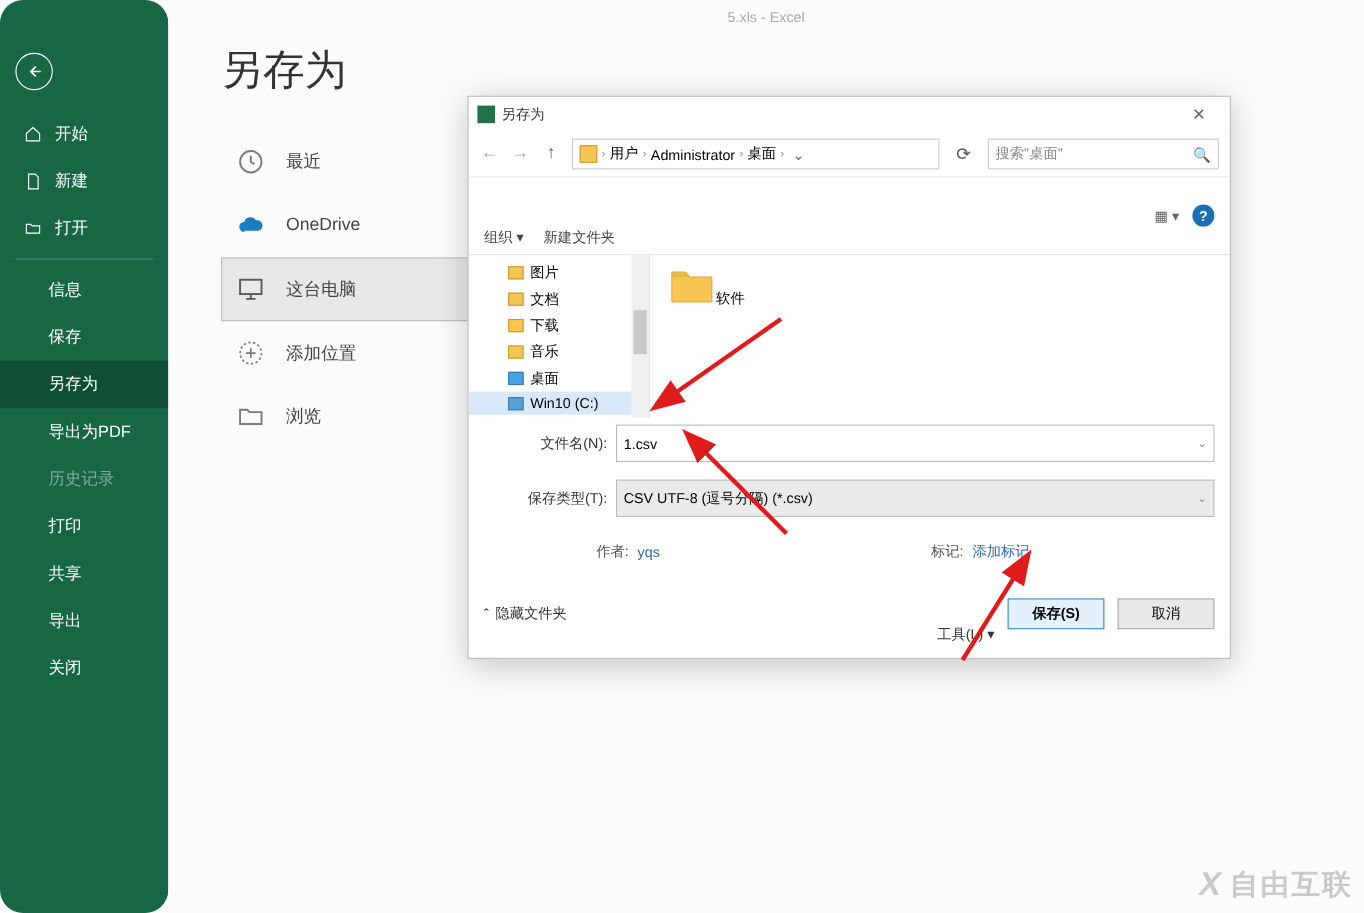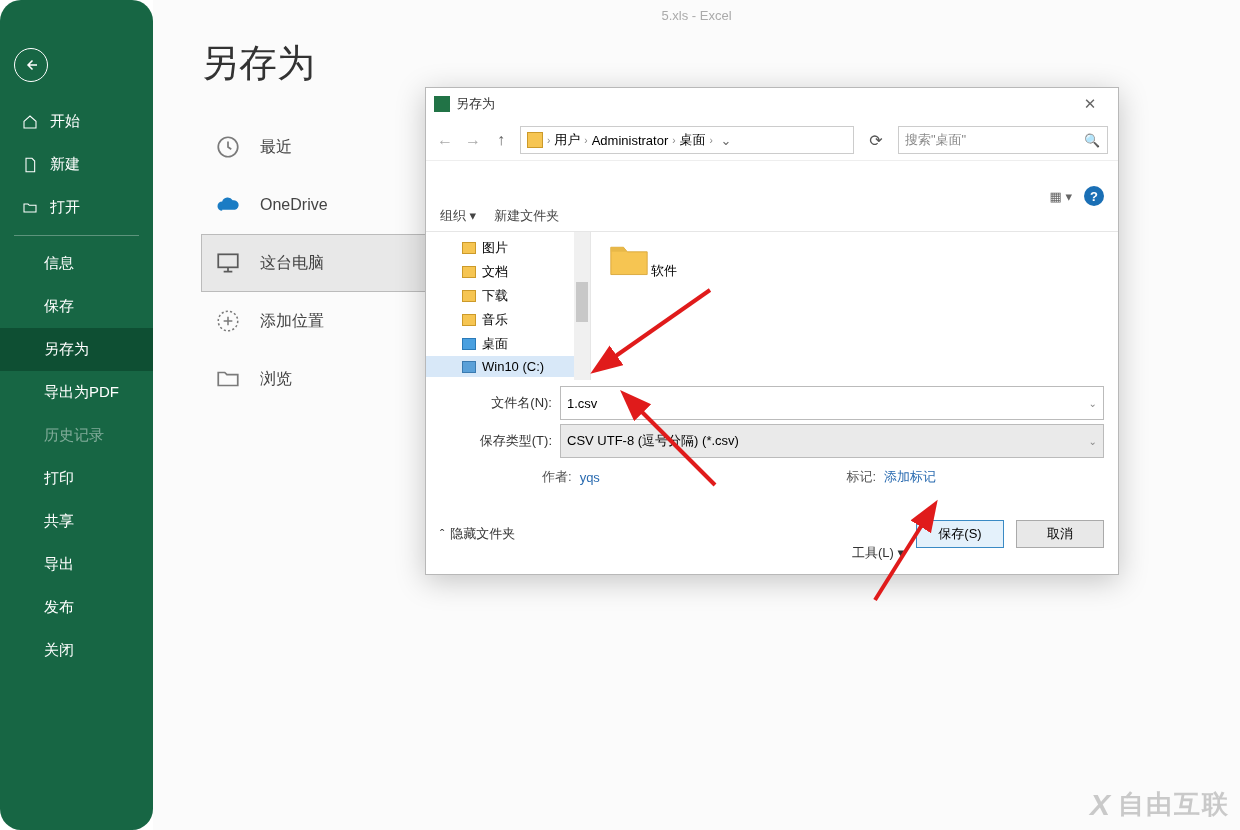--- a/index.html
+++ b/index.html
@@ -57,35 +57,35 @@
 .tree-folder-icon { width: 14px; height: 12px; background: #f6c552; border: 0.5px solid #cc9a2a; }
 .tree-drive-icon { width: 14px; height: 12px; background: #5aa0d8; border: 0.5px solid #3a7ab0; }
 .tree-scroll { position: absolute; right: 0; top: 0; width: 16px; height: 100%; background: #f0f0f0; }
 .tree-scroll-thumb { position: absolute; left: 2px; width: 12px; height: 40px; top: 50px; background: #c8c8c8; }
 
 .file-area { flex: 1; padding: 8px 16px; font-size: 13px; }
 .file-item { display: flex; align-items: flex-end; }
 .big-folder { width: 44px; height: 40px; }
 
 .dlg-form { padding: 6px 14px 10px; font-size: 13px; }
-.form-row { display: flex; align-items: center; margin-bottom: 4px; }
+.form-row { display: flex; align-items: center; margin-bottom: 16px; }
 .form-label { width: 120px; text-align: right; padding-right: 8px; color: #333; }
 .form-input { flex: 1; border: 1px solid #bbb; height: 34px; padding: 0 6px; font-size: 13px; display: flex; align-items: center; }
 .form-input.combo { background: #eaeaea; }
 .form-input .dd { margin-left: auto; color: #888; font-size: 10px; }
 .meta-row { display: flex; align-items: center; gap: 8px; padding: 6px 0 0 60px; }
 .meta-label { color: #555; }
 .meta-link { color: #2a6bb0; cursor: pointer; }
 
 .dlg-footer { display: flex; align-items: center; padding: 10px 14px 12px; font-size: 13px; }
 .hide-folders { display: flex; align-items: center; gap: 6px; color: #333; cursor: pointer; }
 .footer-right { margin-left: auto; display: flex; align-items: center; gap: 12px; }
 .tools-btn { color: #333; cursor: pointer; margin-top: 38px; }
 .dlg-btn { width: 88px; height: 28px; border: 1px solid #aaa; background: #e8e8e8; display: inline-flex; align-items: center; justify-content: center; cursor: pointer; }
-.dlg-btn.primary { border: 1.5px solid #3a8ac4; background: #e4f1fb; }
+.dlg-btn.primary { border: 1.5px solid #3a8ac4; background: #e4f1fb; font-weight: bold; }
 
 
 .arrow { position: absolute; pointer-events: none; }
 .arrow svg { overflow: visible; }
 
 .watermark { position: absolute; right: 10px; bottom: 8px; font-size: 26px; font-weight: 700; color: rgba(110,110,110,0.35); letter-spacing: 2px; display: flex; align-items: center; gap: 6px; }
 .watermark .wx { font-style: italic; font-size: 30px; }
 </style>
 </head>
 <body>
@@ -137,23 +137,20 @@
       <span>历史记录</span>
     </div>
   <div class="nav-item text-only">
       <span>打印</span>
     </div>
   <div class="nav-item text-only">
       <span>共享</span>
     </div>
   <div class="nav-item text-only">
       <span>导出</span>
-    </div>
-  <div class="nav-item text-only">
-      <span>发布</span>
     </div>
   <div class="nav-item text-only">
       <span>关闭</span>
     </div>
 </div>
 
 <div class="main">
   <div class="title-bar-text">5.xls  -  Excel</div>
   <div class="page-title">另存为</div>
 

